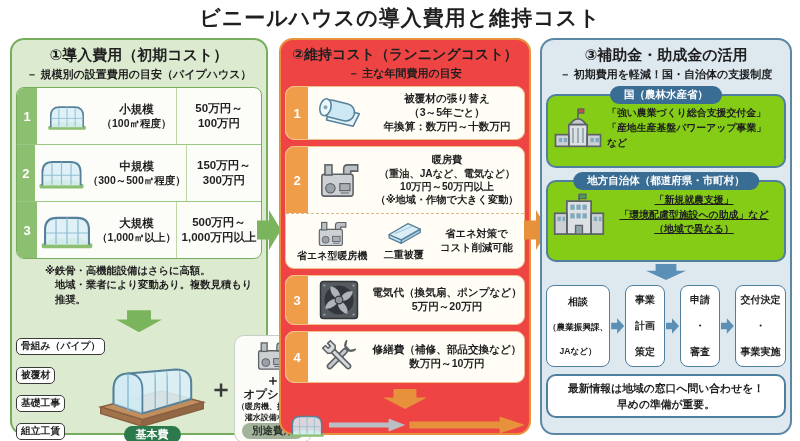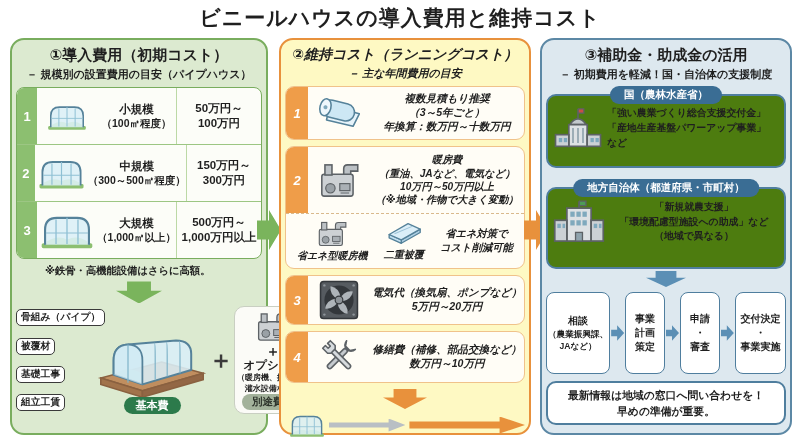--- a/index.html
+++ b/index.html
@@ -3,21 +3,21 @@
 <meta charset="utf-8">
 <style>
   html,body{margin:0;padding:0;background:#fff;}
   .stage{position:relative;width:800px;height:441px;background:#fff;overflow:hidden;
          font-family:"Liberation Sans","DejaVu Sans",sans-serif;color:#1f1f1f;}
   .title{position:absolute;top:4px;left:0;right:0;text-align:center;
          font-size:21px;font-weight:800;letter-spacing:1px;}
   .panel{position:absolute;top:38px;height:397px;border-radius:14px;
          box-sizing:border-box;padding:4px;}
   #p-intro{left:10px;width:258px;background:#dcead0;border:2.5px solid #79ad5e;}
-  #p-run  {left:279px;width:252px;background:#fef9c3;border:2.5px solid #e8913c;font-style:italic;}
+  #p-run  {left:279px;width:252px;background:#ef4444;border:2.5px solid #e8913c;}
   #p-sub  {left:540px;width:252px;background:#dde8ef;border:2.5px solid #5c88a5;}
   .p-head{text-align:center;font-weight:800;font-size:15px;margin-top:2px;}
   #p-run .p-head{font-size:14px;}
   .p-sub{text-align:center;font-weight:800;font-size:11px;margin-top:2px;margin-bottom:5px;white-space:nowrap;}
   
   .g-table{border:1.5px solid #79ad5e;border-radius:8px;overflow:hidden;background:#fcfdf8;}
   .g-row{display:flex;height:56px;align-items:stretch;}
   .g-row + .g-row{border-top:1.5px solid #9cc683;}
   .g-num{width:20px;background:#8cbf70;color:#fff;font-weight:800;font-size:13px;
          display:flex;align-items:center;justify-content:center;}
@@ -65,32 +65,32 @@
   .eco-unit{display:flex;flex-direction:column;align-items:center;}
   .eco-label{font-size:10px;font-weight:800;white-space:nowrap;}
   .eco-note{font-size:10.3px;font-weight:800;text-align:center;line-height:1.35;white-space:nowrap;}
   .h1-52{height:52px;} .h1-48{height:48px;} .h1-50{height:50px;}
   .lifespan{margin-top:2px;}
   .ls-row{display:flex;align-items:center;gap:4px;height:26px;padding-left:4px;}
   .arrow-h{clip-path:polygon(0 30%,78% 30%,78% 0,100% 50%,78% 100%,78% 70%,0 70%);}
   .ah-gray{width:78px;height:13px;background:#b9bfc4;}
   .ah-orange{width:118px;height:17px;background:#e8913c;}
   
-  .b-box{position:relative;background:#4d7c0f;border:2px solid #4f7e9e;border-radius:10px;
+  .b-box{position:relative;background:#84cc16;border:2px solid #4f7e9e;border-radius:10px;
          margin-top:12px;padding:10px 5px 4px;box-sizing:border-box;}
   .b-pill{position:absolute;top:-10px;left:50%;transform:translateX(-50%);
           background:#3a6d94;color:#fff;font-weight:800;font-size:10.5px;
           border-radius:12px;padding:2px 14px;white-space:nowrap;}
   .b-content{display:flex;align-items:center;gap:4px;}
   .b-lines{flex:1;font-weight:800;font-size:9.9px;line-height:1.5;white-space:nowrap;}
-  .b-lines.centered{text-align:center;}
+  .b-lines.centered{text-align:center;text-decoration:underline;}
   .steps{display:flex;align-items:center;margin-top:5px;height:82px;}
   .step{background:#fff;border:1.5px solid #4f7e9e;border-radius:8px;height:100%;
         box-sizing:border-box;display:flex;flex-direction:column;justify-content:center;
-        text-align:center;font-weight:800;font-size:10px;line-height:1.4;white-space:nowrap;padding:2px 1px;}
+        text-align:center;font-weight:800;font-size:10px;line-height:1.4;white-space:nowrap;padding:2px 1px;gap:12px;}
   .step.w1{flex:1.32;} .step.w2{flex:0.95;} .step.w3{flex:0.95;border-radius:8px;} .step.w4{flex:1.25;}
   .step .small{font-size:8.6px;}
   .step-arrow{width:13px;height:16px;background:#5b8fb5;flex:none;margin:0 1px;
     clip-path:polygon(0 30%,46% 30%,46% 2%,100% 50%,46% 98%,46% 70%,0 70%);}
   .b-footer{background:#fff;border:2px solid #4f7e9e;border-radius:10px;margin-top:7px;
             padding:4px 2px;text-align:center;font-weight:800;font-size:10.8px;line-height:1.5;white-space:nowrap;}
   
   .col-arrow{position:absolute;top:210px;width:24px;height:40px;
     clip-path:polygon(0 26%,50% 26%,50% 0,100% 50%,50% 100%,50% 74%,0 74%);}
   #arrow-1{left:257px;background:#7ab45c;}
@@ -261,20 +261,21 @@
         </div>
         <div class="g-price">
           <span>500万円～</span>
           <span>1,000万円以上</span>
         </div>
       </div>
     </div>
 
     <div class="g-note">
       <div>※鉄骨・高機能設備はさらに高額。</div>
+      <div class="ind">地域・業者により変動あり。複数見積もり推奨。</div>
     </div>
 
     <div class="down-arrow da-green"></div>
 
     <div class="build-area">
       <div class="part-labels">
         <div class="part-pill">骨組み（パイプ）</div>
         <div class="part-pill">被覆材</div>
         <div class="part-pill">基礎工事</div>
         <div class="part-pill">組立工賃</div>
@@ -315,21 +316,21 @@
       <div class="o-num">1</div>
       <div class="o-body">
         <div class="o-icon">
             <span class="icon">
               <svg width="50" height="36">
                 <use href="#i-roll"></use>
               </svg>
             </span>
           </div>
         <div class="o-text">
-          <div>複数見積もり推奨</div>
+          <div>被覆材の張り替え</div>
           <div>（3～5年ごと）</div>
           <div>年換算：数万円～十数万円</div>
         </div>
       </div>
     </div>
 
     <div class="o-combo">
       <div class="combo-top">
         <div class="o-num">2</div>
         <div class="o-body">
@@ -437,21 +438,21 @@
             </svg>
           </span>
         <div class="b-lines">
           <div>「強い農業づくり総合支援交付金」</div>
           <div>「産地生産基盤パワーアップ事業」</div>
           <div>など</div>
         </div>
       </div>
     </div>
 
-    <div class="b-box" style="height:82px;margin-top:19px">
+    <div class="b-box" style="height:82px;margin-top:12px">
       <div class="b-pill">地方自治体（都道府県・市町村）</div>
       <div class="b-content">
         <span class="icon">
             <svg width="52" height="46">
               <use href="#i-building"></use>
             </svg>
           </span>
         <div class="b-lines centered">
           <div>「新規就農支援」</div>
           <div>「環境配慮型施設への助成」など</div>

